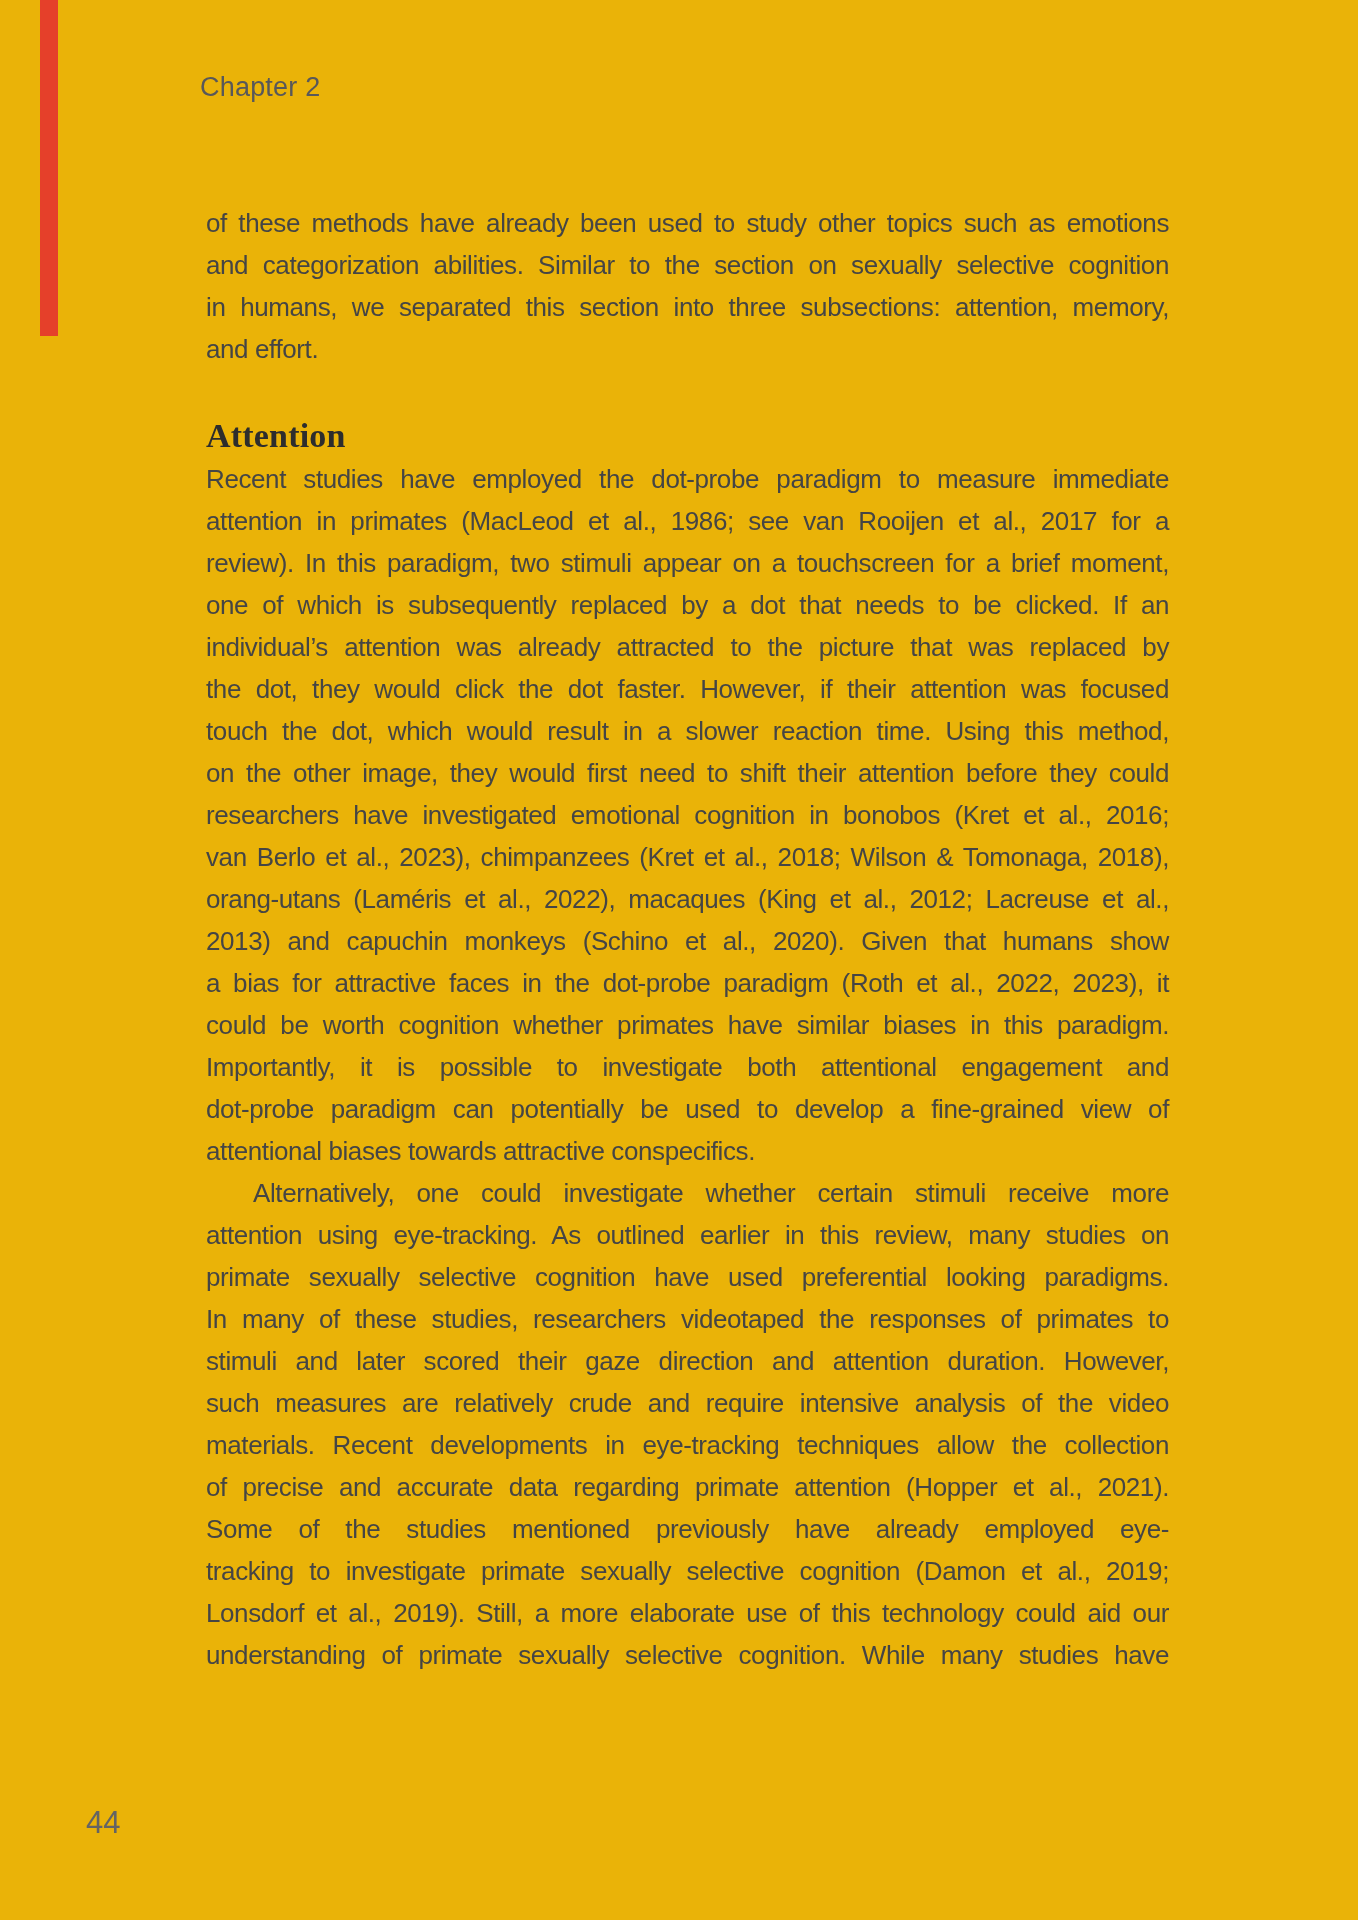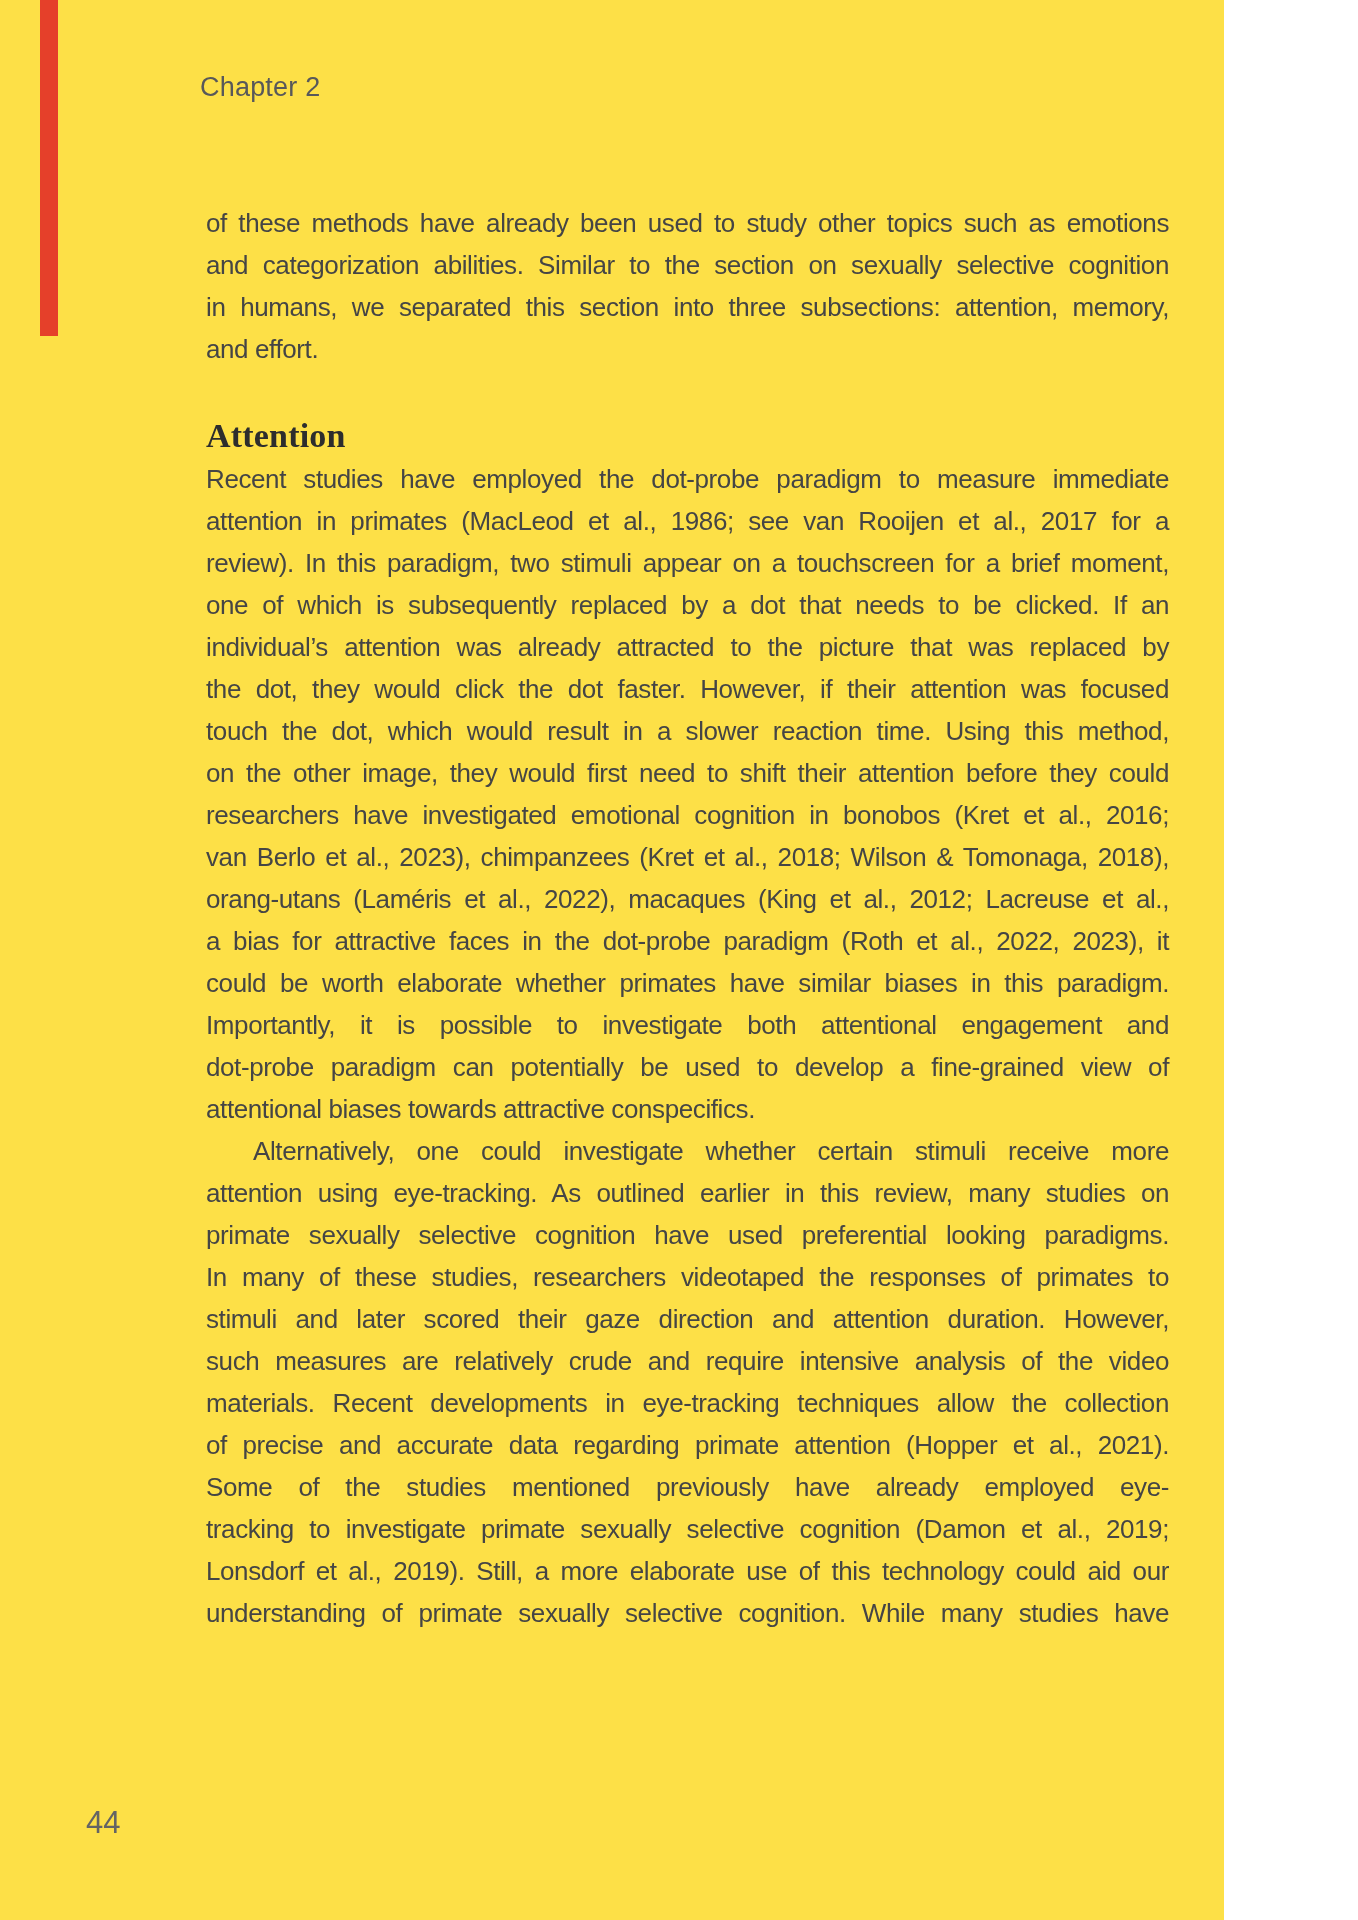--- a/index.html
+++ b/index.html
@@ -1,21 +1,21 @@
 <!DOCTYPE html>
 <html><head>
 <meta charset="utf-8">
 <title>Document Page</title>
 <style>
   html, body { margin: 0; padding: 0; background: #ffffff; }
   .page {
     position: relative;
-    width: 1224px;
+    width: 1358px;
     height: 1920px;
-    background: #fde047;
+    background: #eab308;
     overflow: hidden;
     font-family: "Liberation Sans", "DejaVu Sans", sans-serif;
   }
   .chapter-tab {
     position: absolute;
     left: 40px;
     top: 0;
     width: 18px;
     height: 336px;
   }
@@ -89,22 +89,23 @@
         <div class="pline">attention in primates (MacLeod et al., 1986; see van Rooijen et al., 2017 for a</div>
         <div class="pline">review). In this paradigm, two stimuli appear on a touchscreen for a brief moment,</div>
         <div class="pline">one of which is subsequently replaced by a dot that needs to be clicked. If an</div>
         <div class="pline">individual’s attention was already attracted to the picture that was replaced by</div>
         <div class="pline">the dot, they would click the dot faster. However, if their attention was focused</div>
         <div class="pline">touch the dot, which would result in a slower reaction time. Using this method,</div>
         <div class="pline">on the other image, they would first need to shift their attention before they could</div>
         <div class="pline">researchers have investigated emotional cognition in bonobos (Kret et al., 2016;</div>
         <div class="pline">van Berlo et al., 2023), chimpanzees (Kret et al., 2018; Wilson &amp; Tomonaga, 2018),</div>
         <div class="pline">orang-utans (Laméris et al., 2022), macaques (King et al., 2012; Lacreuse et al.,</div>
+        <div class="pline">2013) and capuchin monkeys (Schino et al., 2020). Given that humans show</div>
         <div class="pline">a bias for attractive faces in the dot-probe paradigm (Roth et al., 2022, 2023), it</div>
-        <div class="pline">could be worth elaborate whether primates have similar biases in this paradigm.</div>
+        <div class="pline">could be worth cognition whether primates have similar biases in this paradigm.</div>
         <div class="pline">Importantly, it is possible to investigate both attentional engagement and</div>
         <div class="pline">dot-probe paradigm can potentially be used to develop a fine-grained view of</div>
         <div class="pline last">attentional biases towards attractive conspecifics.</div>
       </div>
       <div class="para">
         <div class="pline indent">Alternatively, one could investigate whether certain stimuli receive more</div>
         <div class="pline">attention using eye-tracking. As outlined earlier in this review, many studies on</div>
         <div class="pline">primate sexually selective cognition have used preferential looking paradigms.</div>
         <div class="pline">In many of these studies, researchers videotaped the responses of primates to</div>
         <div class="pline">stimuli and later scored their gaze direction and attention duration. However,</div>

